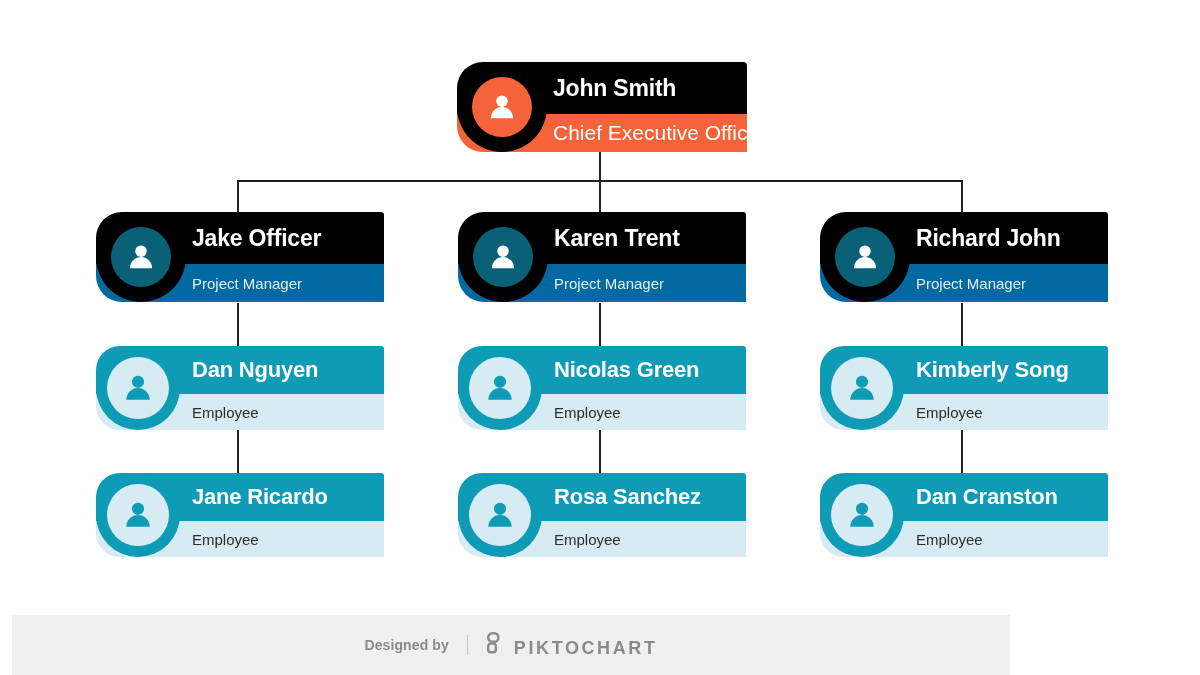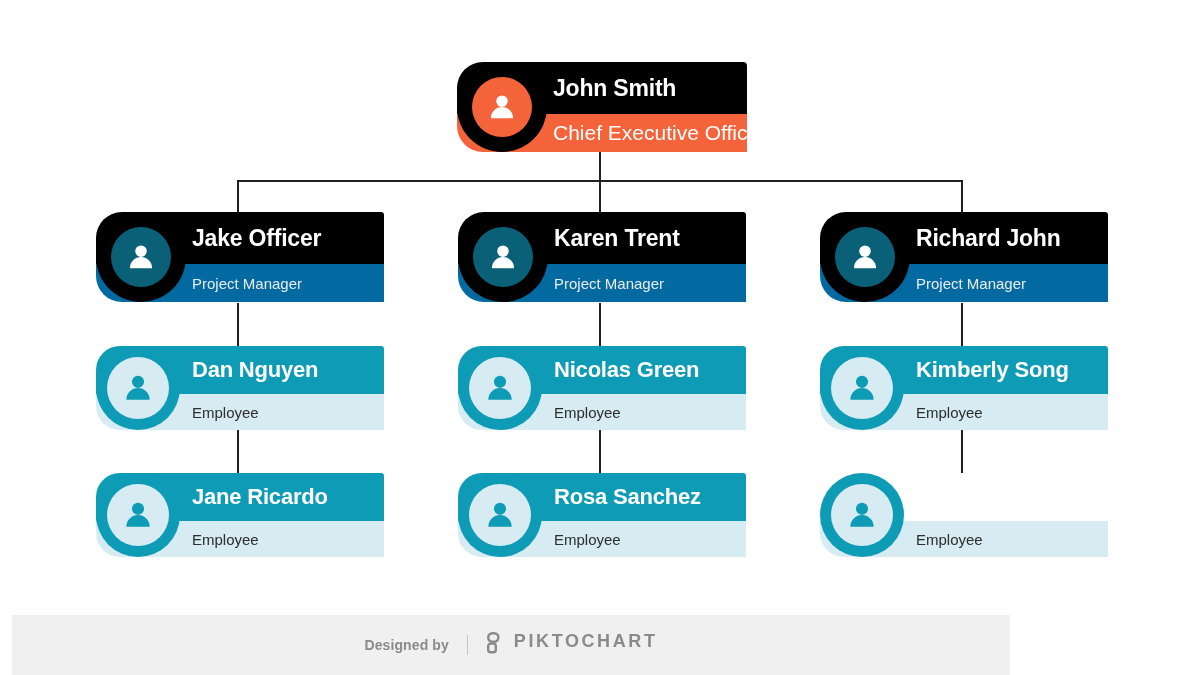--- a/index.html
+++ b/index.html
@@ -186,21 +186,21 @@
     letter-spacing: 0.1px;
   }
   #footer .divider {
     width: 1px;
     height: 20px;
     background: #c4c4c4;
     margin: 0 18px;
   }
   #footer .brand-wrap {
     display: flex;
-    align-items: flex-start;
+    align-items: flex-end;
     gap: 6px;
   }
   #footer .brand-name {
     font-size: 18px;
     font-weight: bold;
     color: #8a8a8a;
     letter-spacing: 2.6px;
   }
 </style>
 </head>
@@ -408,20 +408,23 @@
             <circle cx="16" cy="10.5" r="5.4" fill="#0E9BB5"></circle>
             <path d="M5.6 26.5a10.4 10.4 0 0 1 20.8 0z" fill="#0E9BB5"></path>
           </svg>
         </span>
       </div>
     </div>
   </div>
 
   <div class="node node-emp" style="left:820px; top:473px;">
     <div class="bars">
+      <div class="bar-top">
+        <span class="name">Dan Cranston</span>
+      </div>
       <div class="bar-bottom">
         <span class="role">Employee</span>
       </div>
     </div>
     <div class="avatar-pill">
       <div class="avatar-circle">
         <span>
           <svg width="36" height="36" viewBox="0 0 32 32" aria-hidden="true">
             <circle cx="16" cy="10.5" r="5.4" fill="#0E9BB5"></circle>
             <path d="M5.6 26.5a10.4 10.4 0 0 1 20.8 0z" fill="#0E9BB5"></path>

